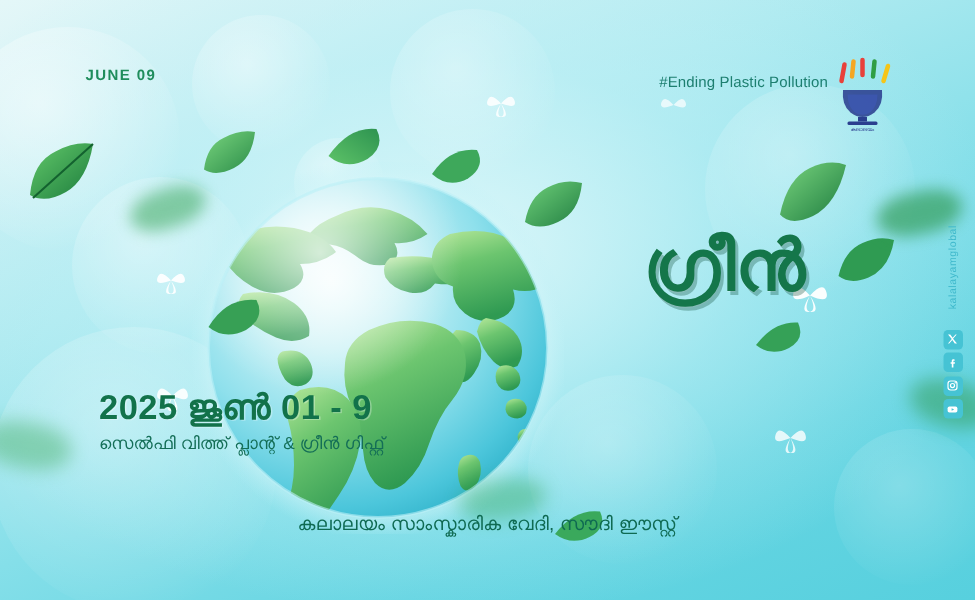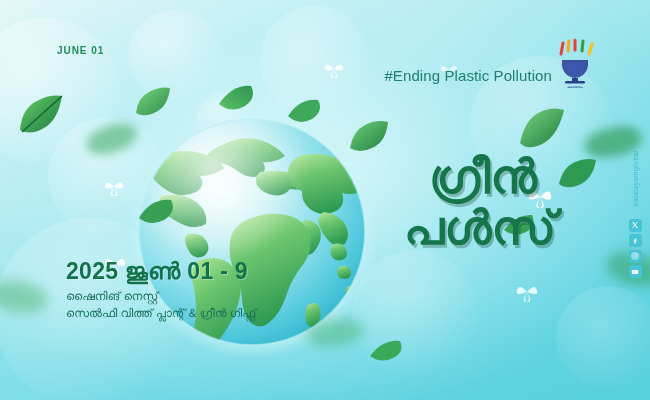--- a/index.html
+++ b/index.html
@@ -31,22 +31,22 @@
   #globe{position:absolute;left:128px;top:108px;width:248px;height:248px;}
 
   
   .evt-head{position:absolute;left:57px;top:44px;line-height:1.35;}
   .evt-head div{
     font-size:10px;font-weight:bold;letter-spacing:.95px;
     color:#1f8d5c;font-family:"Liberation Sans",sans-serif;
   }
 
   .hashtags{
-    position:absolute;right:98px;top:64px;text-align:right;
-    font-size:15px;line-height:1.55;color:#1d7f70;letter-spacing:.1px;
+    position:absolute;right:98px;top:48px;text-align:right;
+    font-size:10px;line-height:1.55;color:#1d7f70;letter-spacing:.1px;
   }
 
   #logo{position:absolute;left:549px;top:38px;width:52px;height:52px;}
 
   
   #title{
     position:absolute;left:358px;top:152px;width:250px;
     font-family:"Liberation Sans","DejaVu Sans",sans-serif;
     font-weight:bold;font-size:47px;line-height:1.08;
     color:#14764a;text-align:center;
@@ -254,21 +254,21 @@
     <path d="M12 11 q-9 -10 -11 -2 q-2 8 11 2 z M12 11 q9 -10 11 -2 q2 8 -11 2 z M12 11 q-7 11 -1 11 q6 0 1 -11 z M12 11 q7 11 1 11 q-6 0 -1 -11 z" fill="#ffffff" opacity=".95"></path>
   </svg>
   <svg class="deco" style="left:516px;top:282px;" width="22" height="20">
     <path d="M11 10 q-8 -9 -10 -2 q-2 7 10 2 z M11 10 q8 -9 10 -2 q2 7 -10 2 z M11 10 q-6 10 -1 10 q5 0 1 -10 z M11 10 q6 10 1 10 q-5 0 -1 -10 z" fill="#ffffff" opacity=".8"></path>
   </svg>
   <svg class="deco" style="left:440px;top:62px;" width="18" height="16">
     <path d="M9 8 q-6 -7 -8 -2 q-2 6 8 2 z M9 8 q6 -7 8 -2 q2 6 -8 2 z" fill="#ffffff" opacity=".7"></path>
   </svg>
 
   <div class="evt-head">
-    <div>JUNE 01</div>
+    <div>JUNE 09</div>
   </div>
 
   <div class="hashtags">
     <div>#Ending Plastic Pollution</div>
   </div>
 
   <div id="logo">
     <svg width="52" height="52" viewBox="0 0 52 52">
       <g stroke-linecap="round" stroke-width="3" fill="none">
         <line x1="12" y1="16" x2="14" y2="5" stroke="#e8413a"></line>
@@ -280,30 +280,29 @@
       <path d="M13 22 h26 q1 10 -5 15 q-4 3 -8 3 q-4 0 -8 -3 q-6 -5 -5 -15 z" fill="#2b3f8f" opacity=".88"></path>
       <path d="M16 25 h20 q0 8 -5 12 q-5 3 -10 0 q-5 -4 -5 -12 z" fill="#3d58b5" opacity=".7"></path>
       <rect x="23" y="40" width="6" height="3" fill="#2b3f8f"></rect>
       <rect x="16" y="43" width="20" height="2.4" rx="1" fill="#2b3f8f"></rect>
       <text x="26" y="49.5" font-size="3.4" fill="#2b3f8f" text-anchor="middle" font-family="Liberation Sans, sans-serif">കലാലയം</text>
     </svg>
   </div>
 
   <div id="title">
     <span class="ln1">ഗ്രീൻ</span>
-    <span class="ln2">പൾസ്</span>
   </div>
 
   <div id="date">2025 ജൂൺ  01 - 9</div>
 
   <div id="desc">
-    <div>ഷൈനിങ് നെസ്റ്റ്</div>
     <div>സെൽഫി വിത്ത് പ്ലാന്റ് &amp; ഗ്രീൻ ഗിഫ്റ്റ്</div>
   </div>
 
+  <div id="footer">കലാലയം സാംസ്കാരിക വേദി, സൗദി ഈസ്റ്റ്</div>
 
   <div id="rail">
     <span id="handle">kalalayamglobal</span>
 
     <div class="sicon">
       <svg width="8" height="8" viewBox="0 0 16 16">
           <path d="M2 2l5 6-5 6h1.6l4.2-4.8L11 14h3l-5.3-6.4L13.6 2H12L8.2 6.4 5 2z" fill="#ffffff"></path>
         </svg>
     </div>
     <div class="sicon">

